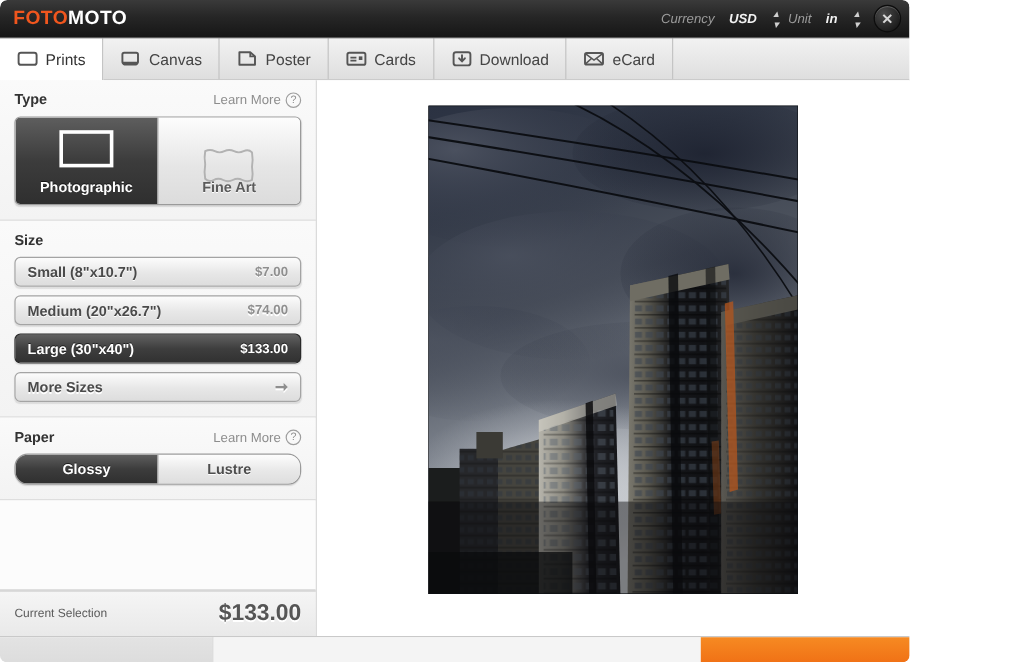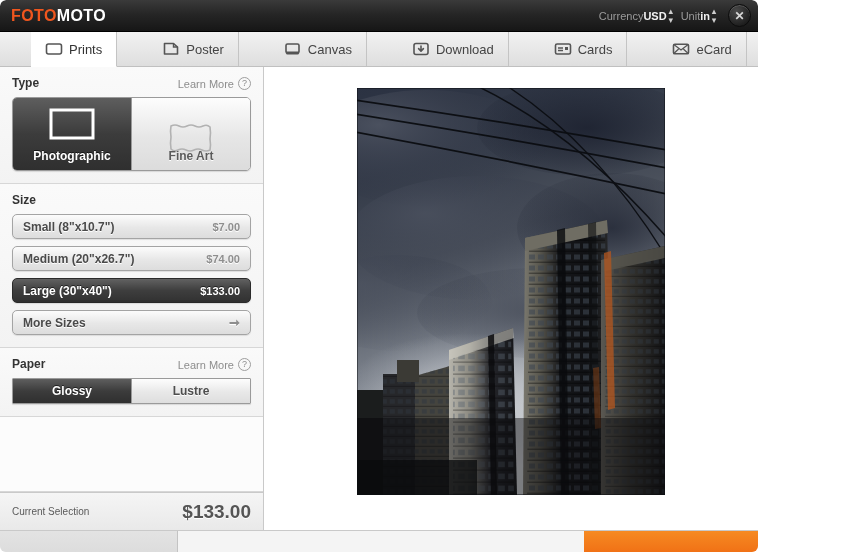--- a/index.html
+++ b/index.html
@@ -49,21 +49,21 @@
   .hdr-label { color: #9b9b9b; }
   .hdr-value { color: #f2f2f2; font-weight: bold; }
   .spin {
     display: inline-block;
     width: 8px;
     color: #cfcfcf;
     font-size: 9px;
     line-height: 9px;
     text-align: center;
   }
-  .hdr-group { display: flex; align-items: center; gap: 0; }
+  .hdr-group { display: flex; align-items: center; gap: 12px; font-style: italic; }
   #close-btn {
     width: 23px; height: 23px;
     border-radius: 50%;
     background: radial-gradient(circle at 35% 30%, #4a4a4a, #1d1d1d 75%);
     border: 1px solid #0c0c0c;
     box-shadow: inset 0 1px 0 rgba(255,255,255,.18);
     display: flex; align-items: center; justify-content: center;
     color: #d8d8d8;
     font-size: 12px; font-weight: bold;
     cursor: pointer;
@@ -81,21 +81,20 @@
   .tab {
     display: flex;
     align-items: center;
     gap: 6px;
     padding: 0 14px;
     border-right: 1px solid #c4c4c4;
     font-size: 13px;
     color: #444;
     cursor: pointer;
     background: transparent;
-    margin-left: 31px;
   }
   .tab.active {
     background: #ffffff;
     color: #333;
     border-bottom: 1px solid #ffffff;
     margin-bottom: -1px;
   }
   .tab-icon { width: 18px; height: 14px; flex: 0 0 18px; }
   .tab-icon svg { display: block; }
 
@@ -183,21 +182,21 @@
     background: linear-gradient(to bottom, #fdfdfd 0%, #e6e6e6 55%, #dcdcdc 100%);
     color: #5b5b5b;
     text-shadow: 0 1px 0 #fff;
   }
   .seg-label { position: absolute; bottom: 7px; }
 
   
   .seg-small {
     display: flex;
     border: 1px solid #9a9a9a;
-    border-radius: 1px;
+    border-radius: 11px;
     overflow: hidden;
     box-shadow: 0 1px 1px rgba(0,0,0,.12);
   }
   .seg-small > div {
     flex: 1;
     height: 24px;
     display: flex; align-items: center; justify-content: center;
     font-size: 12px; font-weight: bold;
     cursor: pointer;
   }
@@ -340,56 +339,56 @@
         <svg viewBox="0 0 18 14">
             <rect x="1.5" y="2" width="15" height="10" rx="2" fill="none" stroke="#555" stroke-width="1.6"></rect>
           </svg>
       </span>
       <span>Prints</span>
     </div>
 
     <div class="tab">
       <span class="tab-icon">
         <svg viewBox="0 0 18 14">
+            <rect x="2" y="2" width="13" height="9" rx="1.5" fill="none" stroke="#555" stroke-width="1.6"></rect>
+            <path d="M2 9.5 h13 v1.5 a1.5 1.5 0 0 1 -1.5 1.5 h-10 a1.5 1.5 0 0 1 -1.5 -1.5 z" fill="#555"></path>
+          </svg>
+      </span>
+      <span>Canvas</span>
+    </div>
+
+    <div class="tab">
+      <span class="tab-icon">
+        <svg viewBox="0 0 18 14">
             <path d="M2.5 1.5 h9 l4 3.5 v7 h-13 z" fill="none" stroke="#555" stroke-width="1.6" stroke-linejoin="round"></path>
             <path d="M11.5 1.5 v3.5 h4" fill="none" stroke="#555" stroke-width="1.4"></path>
           </svg>
       </span>
       <span>Poster</span>
-    </div>
-
-    <div class="tab">
-      <span class="tab-icon">
-        <svg viewBox="0 0 18 14">
-            <rect x="2" y="2" width="13" height="9" rx="1.5" fill="none" stroke="#555" stroke-width="1.6"></rect>
-            <path d="M2 9.5 h13 v1.5 a1.5 1.5 0 0 1 -1.5 1.5 h-10 a1.5 1.5 0 0 1 -1.5 -1.5 z" fill="#555"></path>
-          </svg>
-      </span>
-      <span>Canvas</span>
-    </div>
-
-    <div class="tab">
-      <span class="tab-icon">
-        <svg viewBox="0 0 18 14">
-            <rect x="2" y="1.5" width="14" height="11" rx="2" fill="none" stroke="#555" stroke-width="1.6"></rect>
-            <path d="M9 4 v4.2 M6.6 6.6 L9 9.2 L11.4 6.6" fill="none" stroke="#555" stroke-width="1.6" stroke-linecap="round" stroke-linejoin="round"></path>
-          </svg>
-      </span>
-      <span>Download</span>
     </div>
 
     <div class="tab">
       <span class="tab-icon">
         <svg viewBox="0 0 18 14">
             <rect x="1.5" y="2" width="15" height="10" rx="1.6" fill="none" stroke="#555" stroke-width="1.6"></rect>
             <path d="M4 6 h5 M4 8.5 h5" stroke="#555" stroke-width="1.3"></path>
             <rect x="11" y="5" width="3" height="3" fill="#555"></rect>
           </svg>
       </span>
       <span>Cards</span>
+    </div>
+
+    <div class="tab">
+      <span class="tab-icon">
+        <svg viewBox="0 0 18 14">
+            <rect x="2" y="1.5" width="14" height="11" rx="2" fill="none" stroke="#555" stroke-width="1.6"></rect>
+            <path d="M9 4 v4.2 M6.6 6.6 L9 9.2 L11.4 6.6" fill="none" stroke="#555" stroke-width="1.6" stroke-linecap="round" stroke-linejoin="round"></path>
+          </svg>
+      </span>
+      <span>Download</span>
     </div>
 
     <div class="tab">
       <span class="tab-icon">
         <svg viewBox="0 0 18 14">
             <rect x="1.5" y="2.2" width="15" height="9.6" rx="1.4" fill="none" stroke="#555" stroke-width="1.6"></rect>
             <path d="M1.8 2.6 L9 8 L16.2 2.6 M1.8 11.4 L6.6 7 M16.2 11.4 L11.4 7" fill="none" stroke="#555" stroke-width="1.3"></path>
           </svg>
       </span>
       <span>eCard</span>

